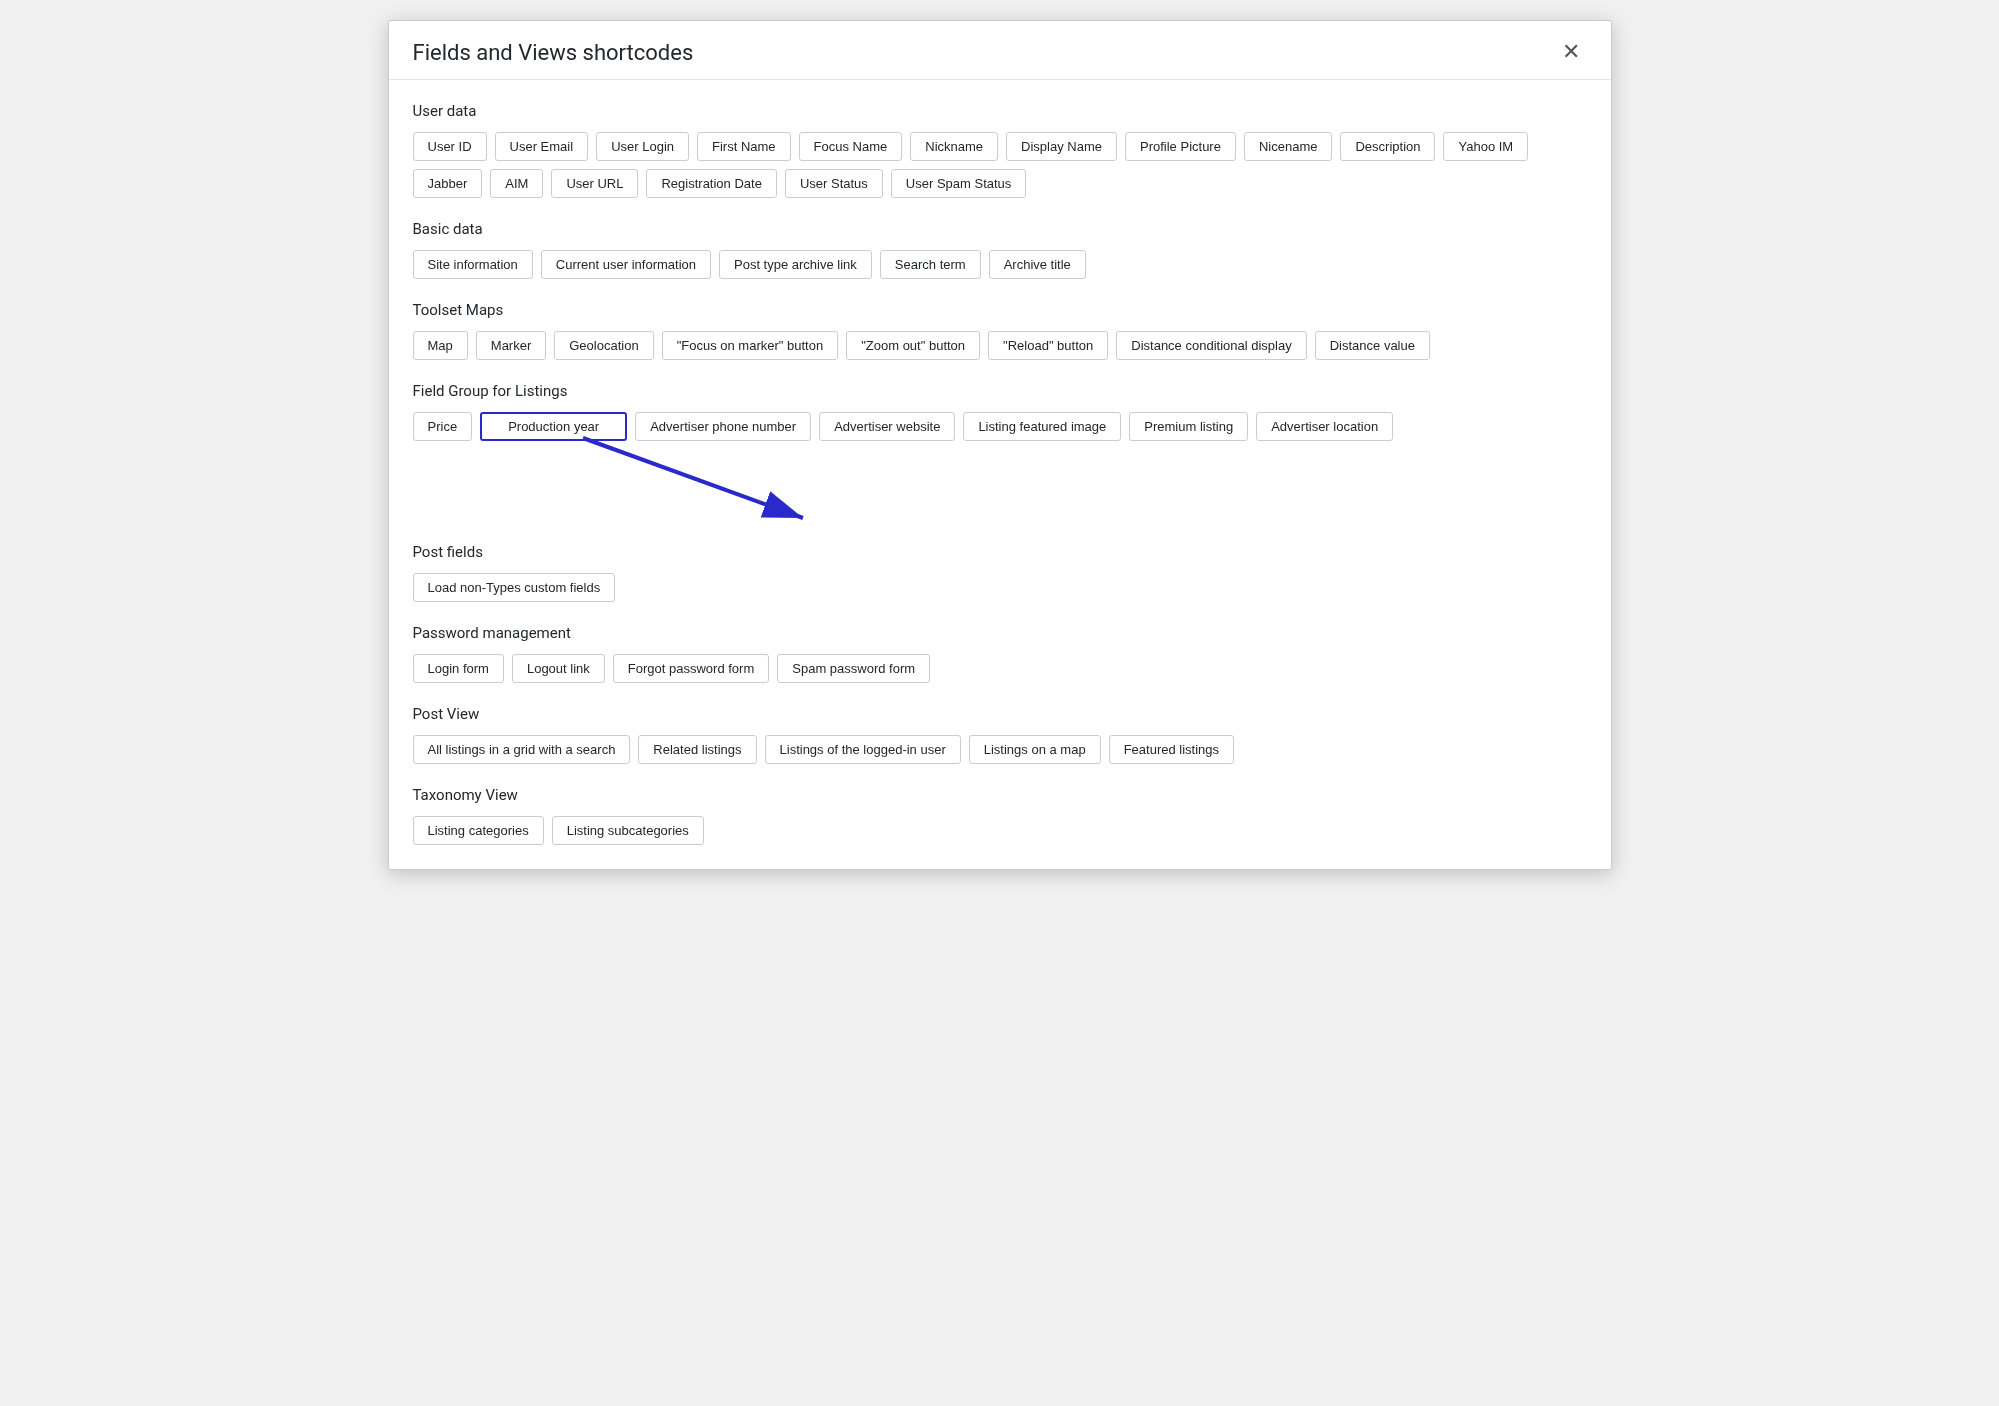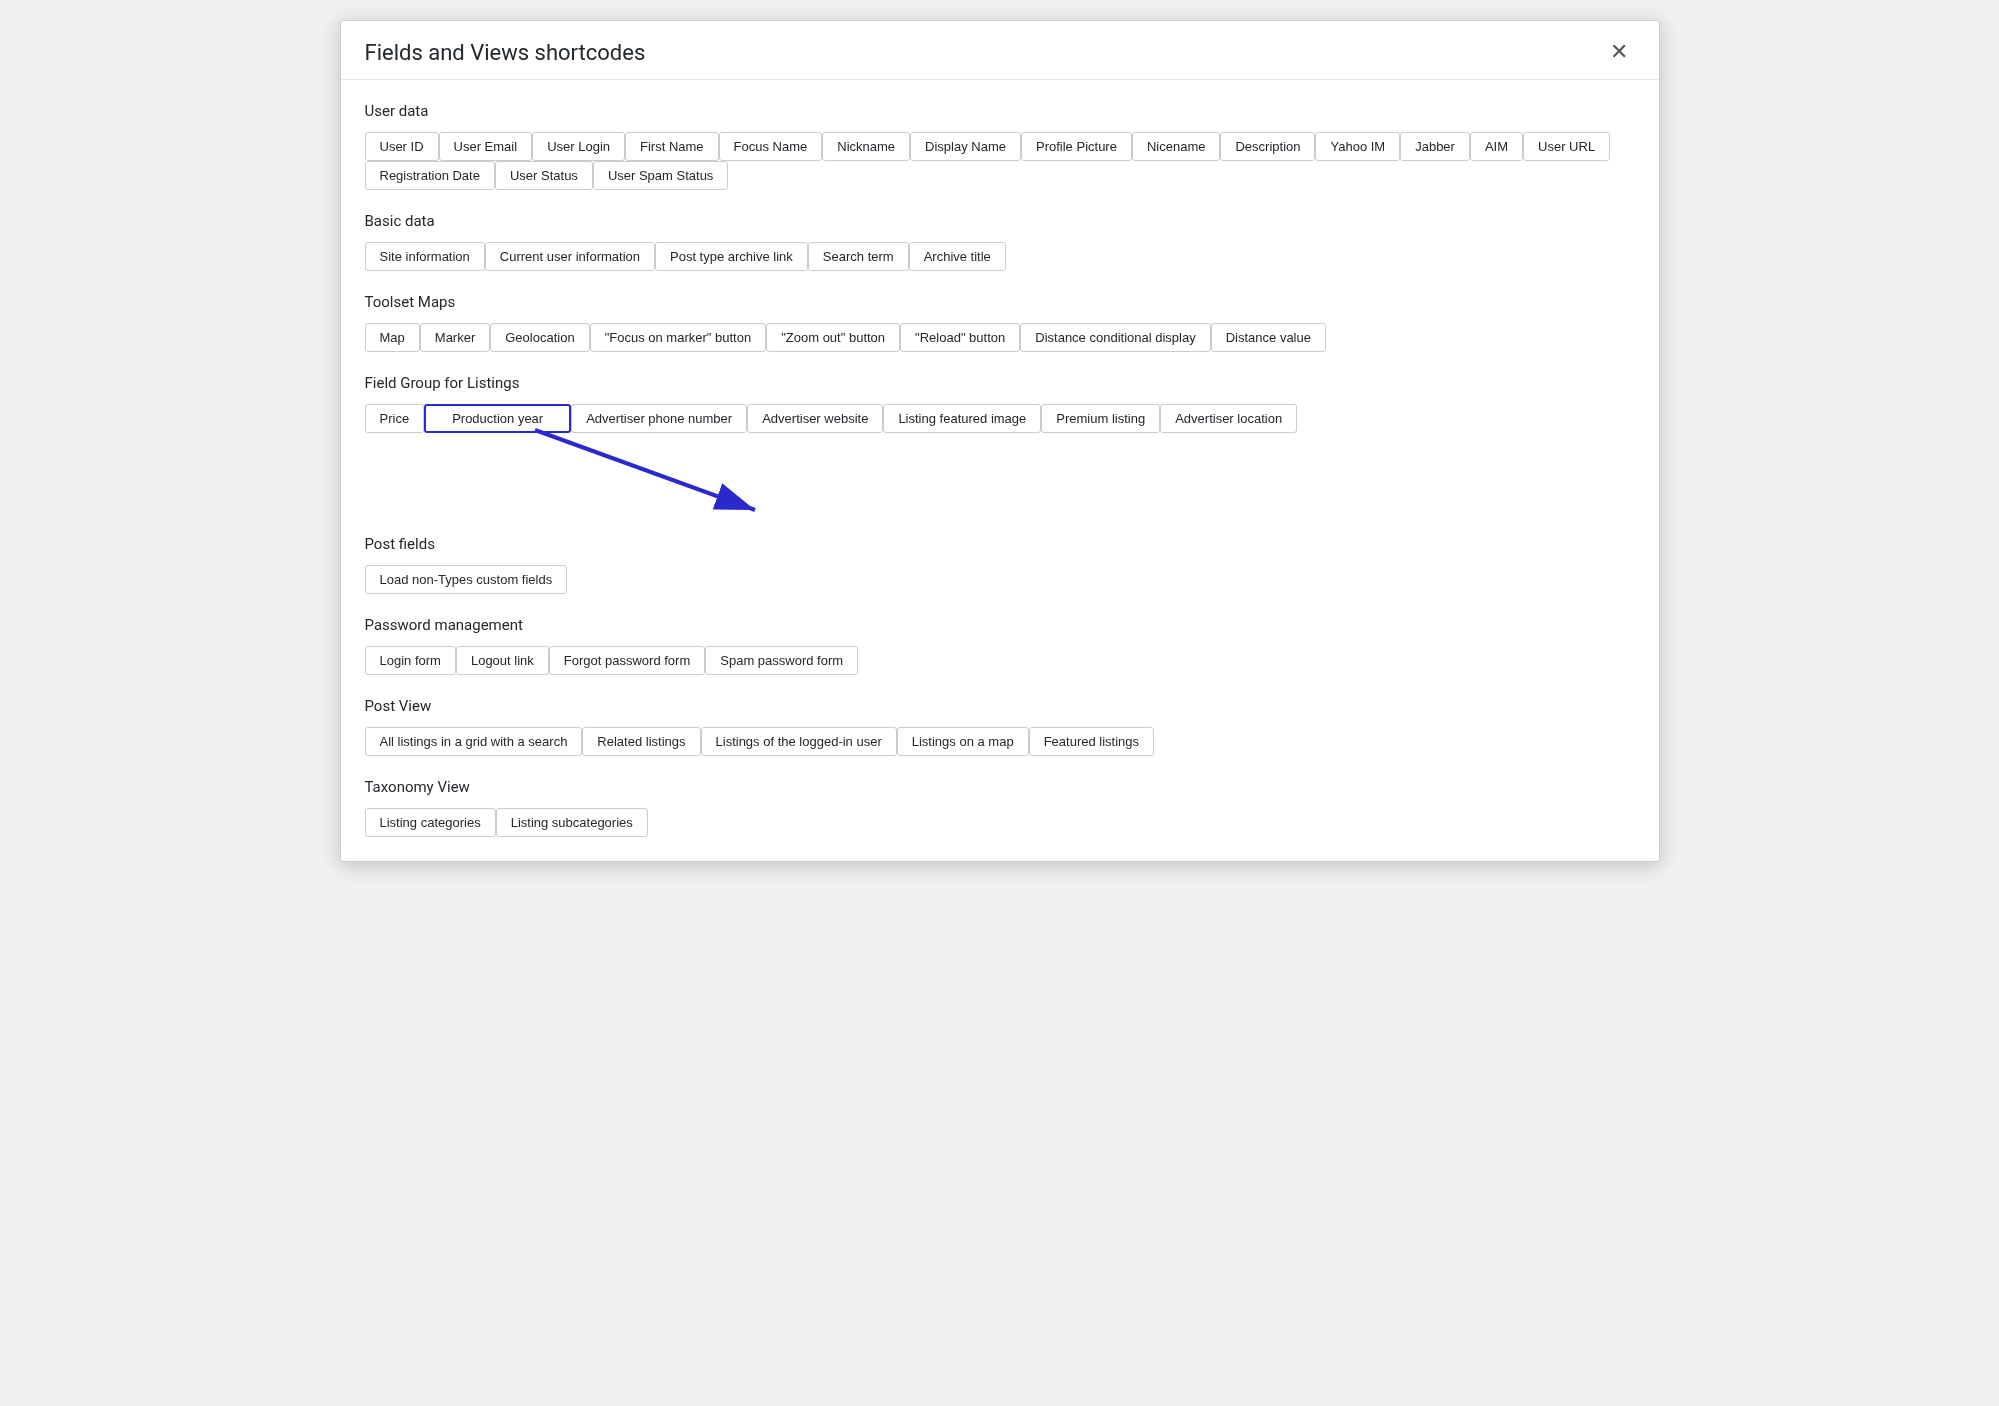--- a/index.html
+++ b/index.html
@@ -9,21 +9,21 @@
       display: flex;
       justify-content: center;
       align-items: flex-start;
       min-height: 100vh;
       padding: 20px;
     }
     .modal {
       background: #fff;
       border: 1px solid #ccc;
       border-radius: 3px;
-      width: 1320px;
+      width: 1224px;
       max-width: 100%;
       position: relative;
       box-shadow: 0 4px 20px rgba(0,0,0,0.2);
       overflow: hidden;
     }
     .modal-header {
       padding: 18px 24px 14px 24px;
       border-bottom: 1px solid #e5e5e5;
       display: flex;
       justify-content: space-between;
@@ -53,21 +53,21 @@
     }
     .section-title {
       font-size: 15px;
       font-weight: 400;
       color: #23282d;
       margin-bottom: 12px;
     }
     .tags-row {
       display: flex;
       flex-wrap: wrap;
-      gap: 0;
+      gap: 8px;
     }
     .tag-btn {
       border: 1px solid #ccc;
       background: #fff;
       border-radius: 3px;
       padding: 6px 14px;
       font-size: 13px;
       color: #23282d;
       cursor: pointer;
       white-space: nowrap;

